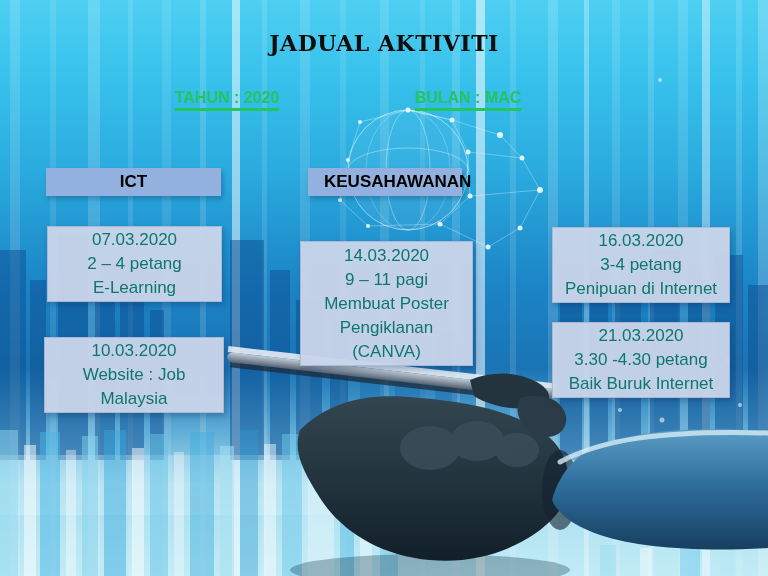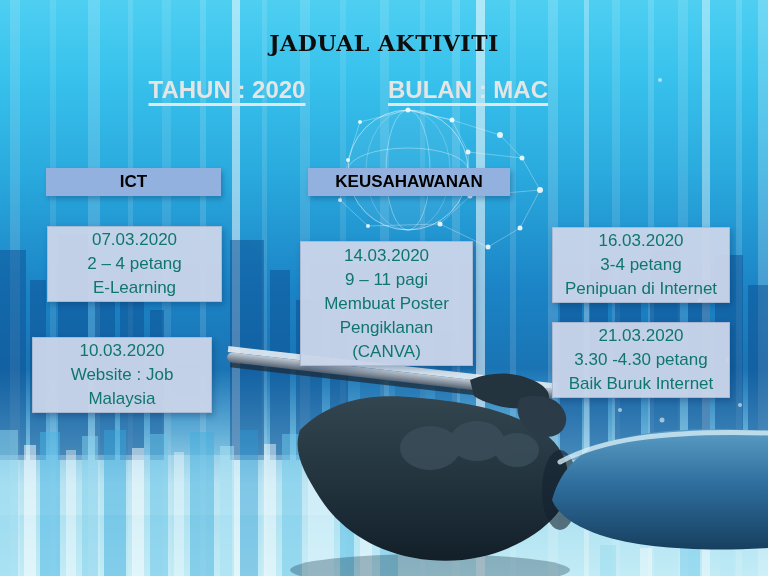--- a/index.html
+++ b/index.html
@@ -13,52 +13,52 @@
   .bg{position:absolute;inset:0;width:768px;height:576px;display:block;}
   .overlay{position:absolute;inset:0;}
   .slide-title{
     position:absolute;top:30px;left:0;right:0;
     text-align:center;
     font-family:"DejaVu Serif","Liberation Serif",serif;
     font-weight:bold;font-size:22px;letter-spacing:.5px;
     color:#0d0d0d;
   }
   .period-label{
-    position:absolute;top:76px;transform:translateX(-50%);
-    font-weight:bold;font-size:24px;color:#e5e5e5;
+    position:absolute;top:89px;transform:translateX(-50%);
+    font-weight:bold;font-size:16px;color:#22c55e;
     text-decoration:underline;
     text-decoration-thickness:2.5px;
     text-underline-offset:5px;
     white-space:nowrap;
   }
   .year-label{left:227px;}
   .month-label{left:468px;}
   .col-header{
     position:absolute;height:28px;top:168px;
     background:#93b1de;
     box-shadow:2px 3px 5px rgba(10,40,90,.30);
     text-align:center;line-height:28px;
     font-weight:bold;font-size:17px;color:#000000;
   }
   .col-header.c1{left:46px;width:175px;}
-  .col-header.c2{left:308px;width:202px;}
+  .col-header.c2{left:308px;width:138px;padding-left:16px;}
   .col-header.c3{left:556px;width:181px;}
   .event-box{
     position:absolute;
     background:rgba(201,212,233,0.96);
     border:1px solid rgba(120,140,175,.35);
     box-shadow:2px 3px 6px rgba(10,40,90,.30);
     text-align:center;
     font-size:17px;line-height:24px;color:#0f766e;
     white-space:pre-line;
     box-sizing:border-box;
     padding:1px 2px;
   }
   .e1a{left:47px;top:226px;width:175px;min-height:74px;}
-  .e1b{left:32px;top:337px;width:180px;min-height:74px;}
+  .e1b{left:44px;top:337px;width:180px;min-height:74px;}
   .e2 {left:300px;top:225px;width:173px;min-height:123px;padding-top:2px;margin-top:16px;}
   .e3a{left:552px;top:227px;width:178px;min-height:73px;}
   .e3b{left:552px;top:322px;width:178px;min-height:73px;}
 </style>
 </head>
 <body>
 
 <div class="slide">
 
   <svg class="bg" viewBox="0 0 768 576" xmlns="http://www.w3.org/2000/svg">

